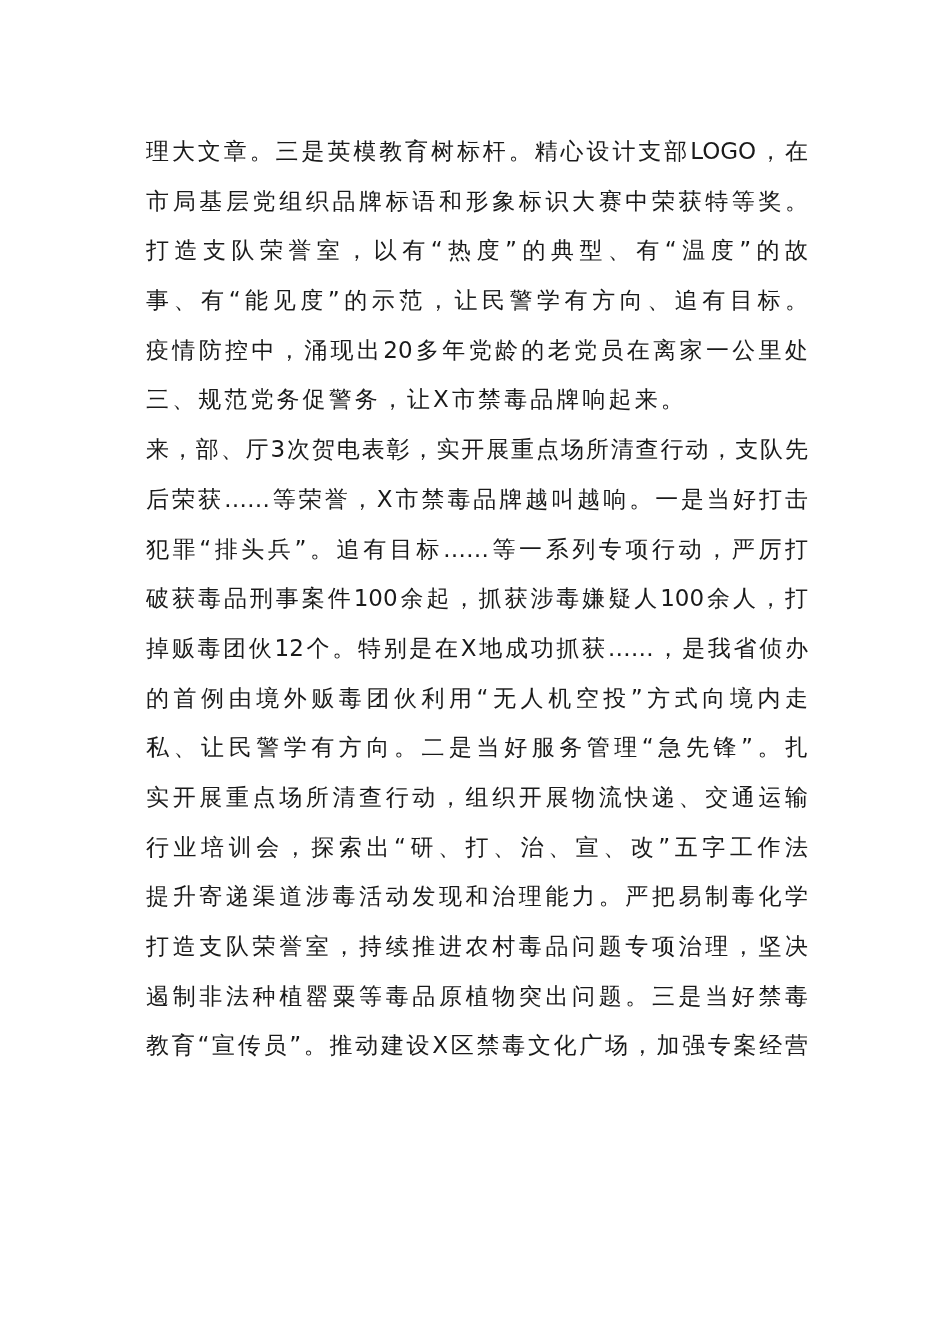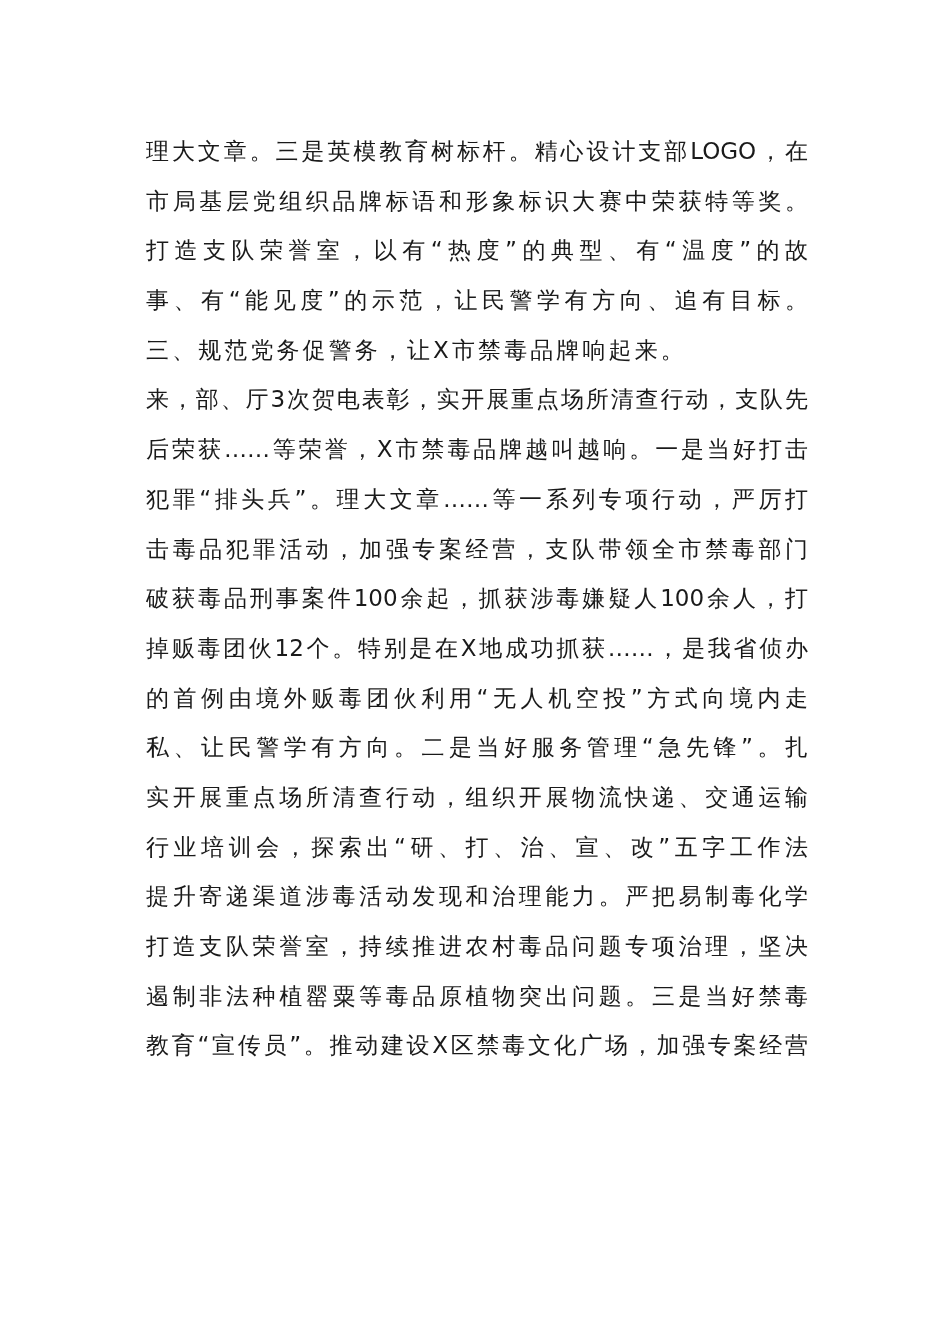--- a/index.html
+++ b/index.html
@@ -36,25 +36,25 @@
     }
   </style>
 </head>
 <body>
 
 <div class="page">
   <span class="line justify">理大文章。三是英模教育树标杆。精心设计支部LOGO，在</span>
   <span class="line justify">市局基层党组织品牌标语和形象标识大赛中荣获特等奖。</span>
   <span class="line justify">打造支队荣誉室，以有“热度”的典型、有“温度”的故</span>
   <span class="line justify">事、有“能见度”的示范，让民警学有方向、追有目标。</span>
+  <span class="line justify">疫情防控中，涌现出20多年党龄的老党员在离家一公里处</span>
   <span class="line">三、规范党务促警务，让X市禁毒品牌响起来。</span>
   <span class="line justify">来，部、厅3次贺电表彰，实开展重点场所清查行动，支队先</span>
   <span class="line justify">后荣获……等荣誉，X市禁毒品牌越叫越响。一是当好打击</span>
-  <span class="line justify">犯罪“排头兵”。理大文章……等一系列专项行动，严厉打</span>
-  <span class="line justify">击毒品犯罪活动，加强专案经营，支队带领全市禁毒部门</span>
+  <span class="line justify">犯罪“排头兵”。追有目标……等一系列专项行动，严厉打</span>
   <span class="line justify">破获毒品刑事案件100余起，抓获涉毒嫌疑人100余人，打</span>
   <span class="line justify">掉贩毒团伙12个。特别是在X地成功抓获……，是我省侦办</span>
   <span class="line justify">的首例由境外贩毒团伙利用“无人机空投”方式向境内走</span>
   <span class="line justify">私、让民警学有方向。二是当好服务管理“急先锋”。扎</span>
   <span class="line justify">实开展重点场所清查行动，组织开展物流快递、交通运输</span>
   <span class="line justify">行业培训会，探索出“研、打、治、宣、改”五字工作法</span>
   <span class="line justify">提升寄递渠道涉毒活动发现和治理能力。严把易制毒化学</span>
   <span class="line justify">打造支队荣誉室，持续推进农村毒品问题专项治理，坚决</span>
   <span class="line justify">遏制非法种植罂粟等毒品原植物突出问题。三是当好禁毒</span>
   <span class="line justify">教育“宣传员”。推动建设X区禁毒文化广场，加强专案经营</span>

